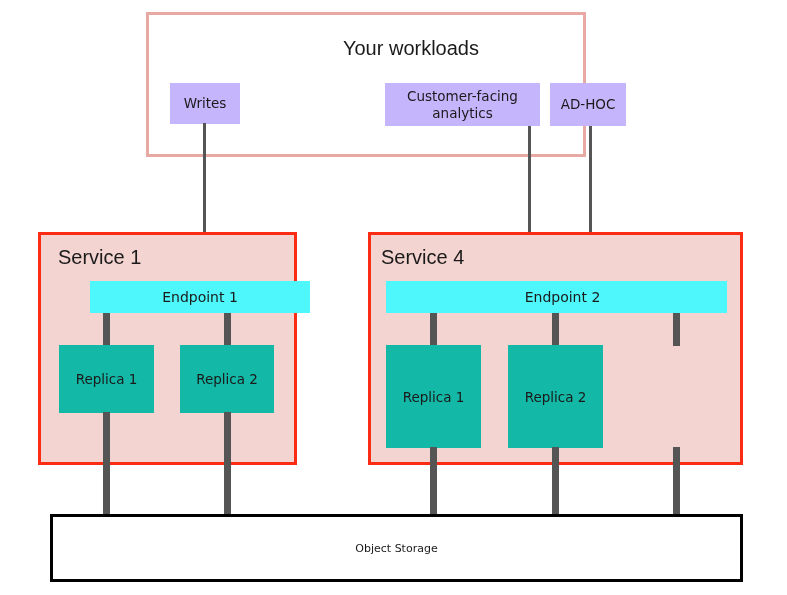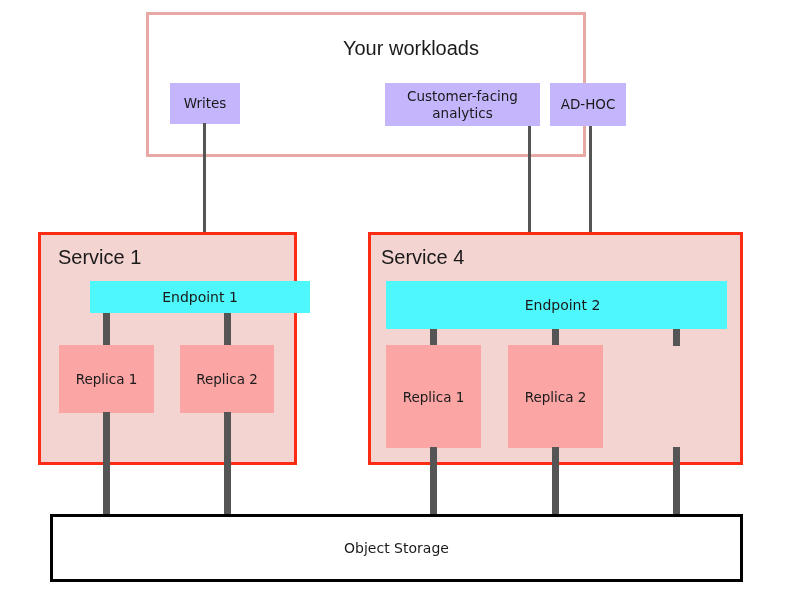--- a/index.html
+++ b/index.html
@@ -80,45 +80,45 @@
 
   
   .endpoint {
     background: #4df7fb;
     border: none;
     font-size: 14px;
     color: #1a1a1a;
     font-family: "DejaVu Sans", sans-serif;
   }
   #endpoint1 { left: 58px;  top: 281px; width: 220px; height: 32px; margin-left: 32px; }
-  #endpoint2 { left: 386px; top: 281px; width: 341px; height: 48px; padding-left: 12px; }
+  #endpoint2 { left: 386px; top: 281px; width: 341px; height: 32px; padding-left: 12px; }
 
   
   .replica {
-    background: #fca5a5;
+    background: #14b8a6;
     border: none;
     font-size: 13.5px;
     color: #1a1a1a;
     font-family: "DejaVu Sans", sans-serif;
   }
   #s1-replica1 { left: 59px;  top: 345px; width: 95px;  height: 68px; }
   #s1-replica2 { left: 180px; top: 345px; width: 94px;  height: 68px; }
   #s2-replica1 { left: 386px; top: 345px; width: 95px;  height: 103px; }
   #s2-replica2 { left: 508px; top: 345px; width: 95px;  height: 103px; }
   #s2-replica3 { left: 629px; top: 345px; width: 95px;  height: 103px; }
 
   
   #object-storage {
     left: 50px;
     top: 514px;
     width: 693px;
     height: 68px;
     background: #ffffff;
     border: 3px solid #000000;
-    font-size: 14px;
+    font-size: 11px;
     color: #1a1a1a;
     font-family: "DejaVu Sans", sans-serif;
   }
 
   
   .link {
     position: absolute;
     background: #555555;
     width: 7px;
   }

